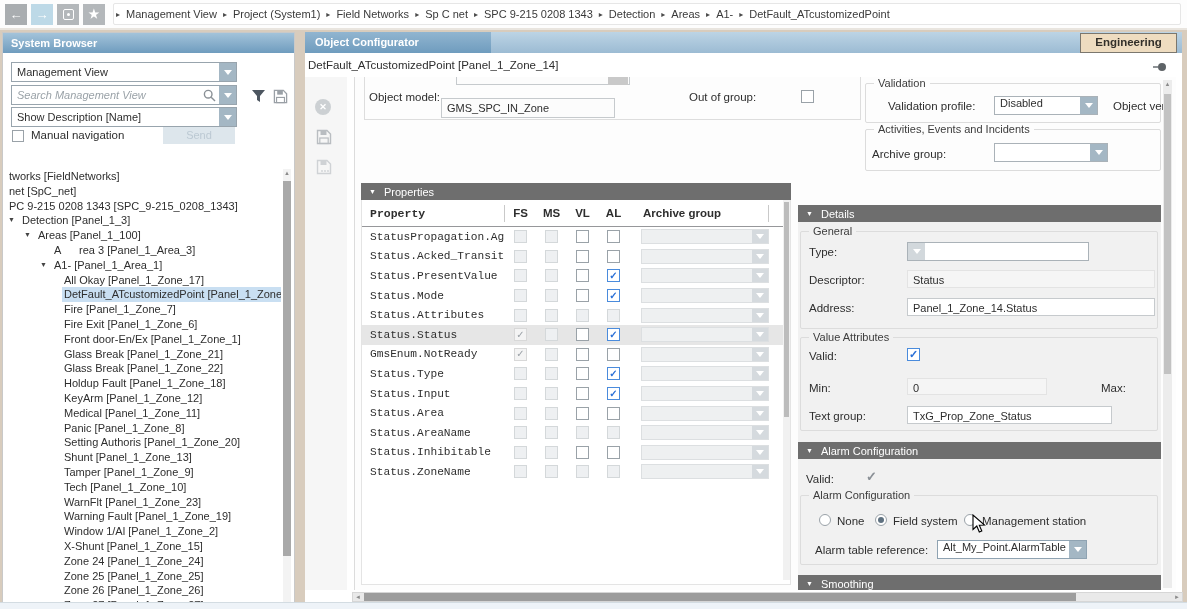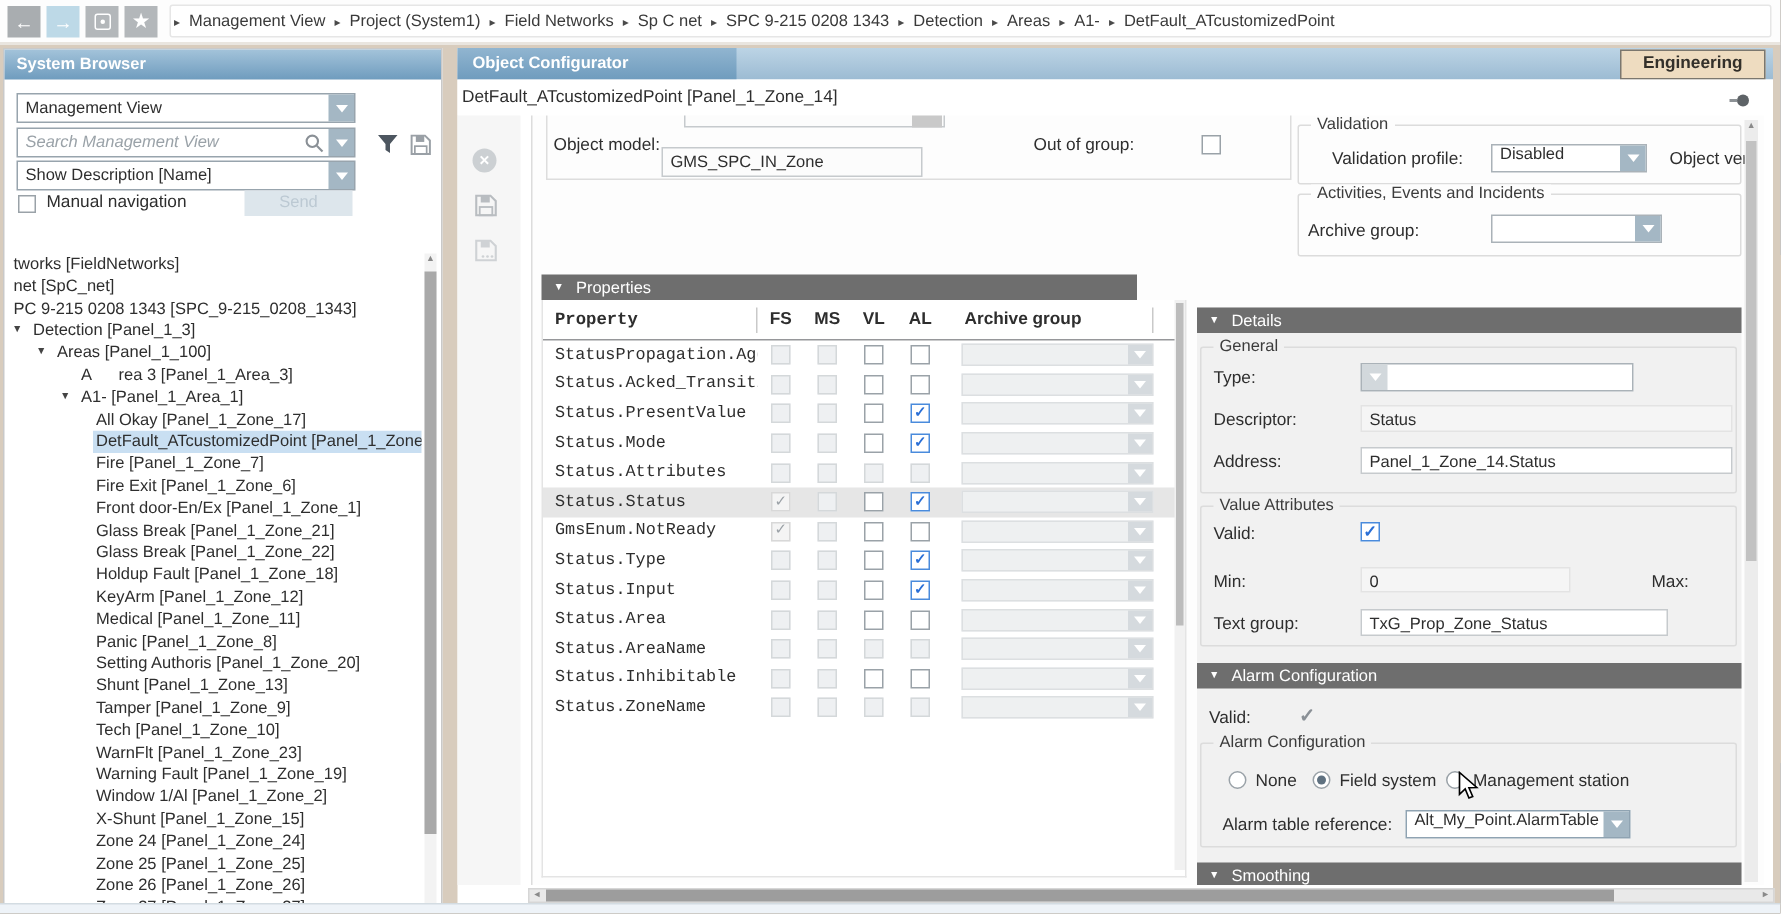--- a/index.html
+++ b/index.html
@@ -276,21 +276,21 @@
 
       <div class="fset" style="left:510px;top:52px;width:296px;height:42px;">
         <span class="legend" style="background:#fdfdfd;">Activities, Events and Incidents</span>
         <span class="lbl" style="left:6px;top:18px;">Archive group:</span>
         <div class="dd" style="left:128px;top:13px;width:114px;height:19px;">
           <span class="val"></span>
           <span class="dd-arr"></span>
         </div>
       </div>
 
-      <div class="sechdr" style="left:6px;top:106px;width:397px;">
+      <div class="sechdr" style="left:6px;top:106px;width:430px;">
         <span>Properties</span>
       </div>
       <div class="ptable">
         <div class="phead">
           <div class="pname">Property</div>
           <div class="pcell">FS</div>
           <div class="pcell">MS</div>
           <div class="pcell">VL</div>
           <div class="pcell">AL</div>
           <div class="pddcol">Archive group</div>

